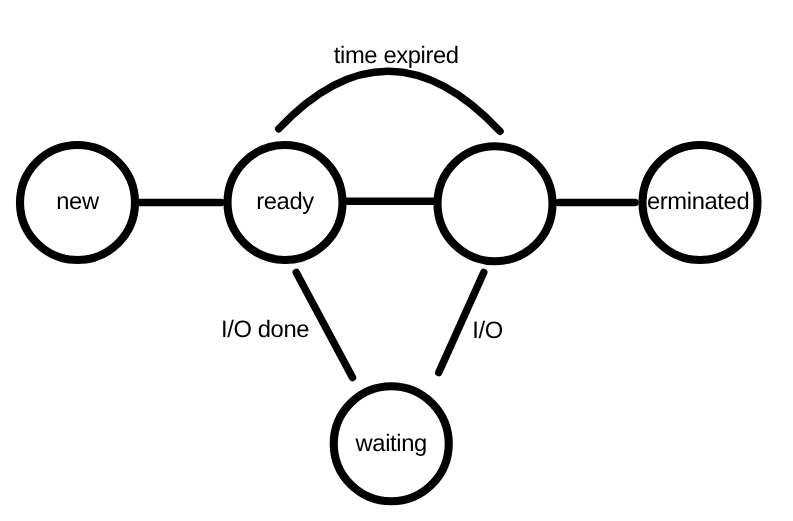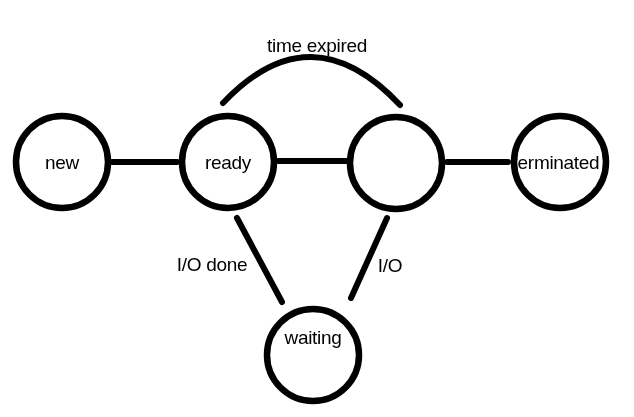--- a/index.html
+++ b/index.html
@@ -57,18 +57,18 @@
       <circle cx="62" cy="162" r="46" fill="#ffffff" stroke="#000000" stroke-width="6.5"></circle>
       <circle cx="228" cy="162" r="46" fill="#ffffff" stroke="#000000" stroke-width="6.5"></circle>
       <circle cx="396" cy="163" r="46" fill="#ffffff" stroke="#000000" stroke-width="6.5"></circle>
       <circle cx="560" cy="162" r="46" fill="#ffffff" stroke="#000000" stroke-width="6.5"></circle>
       <circle cx="313" cy="355" r="46" fill="#ffffff" stroke="#000000" stroke-width="6.5"></circle>
     </svg>
   <div id="label-layer">
       <div class="node-label" style="left: 62px; top: 162px;">new</div>
       <div class="node-label" style="left: 228px; top: 162px;">ready</div>
       <div class="node-label" style="left: 556px; top: 162px;">terminated</div>
-      <div class="node-label" style="left: 313px; top: 337px;">waiting</div>
+      <div class="node-label" style="left: 313px; top: 355px;">waiting</div>
       <div class="edge-label" style="left: 317px; top: 45px;">time expired</div>
       <div class="edge-label" style="left: 212px; top: 264px;">I/O done</div>
       <div class="edge-label" style="left: 390px; top: 265px; text-align: center;">I/O</div>
     </div>
 </div>
 
 </body></html>

